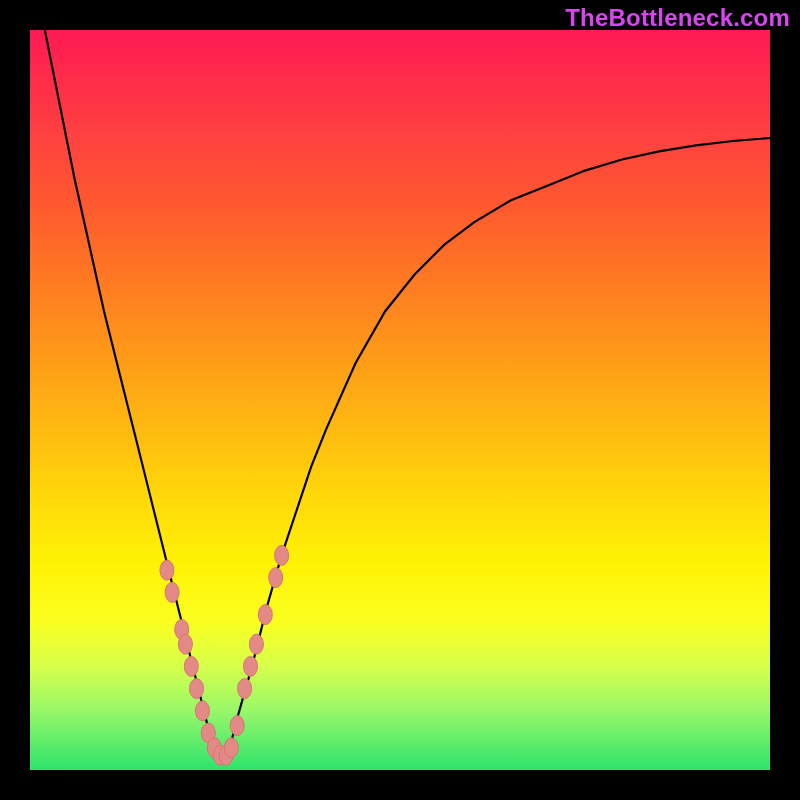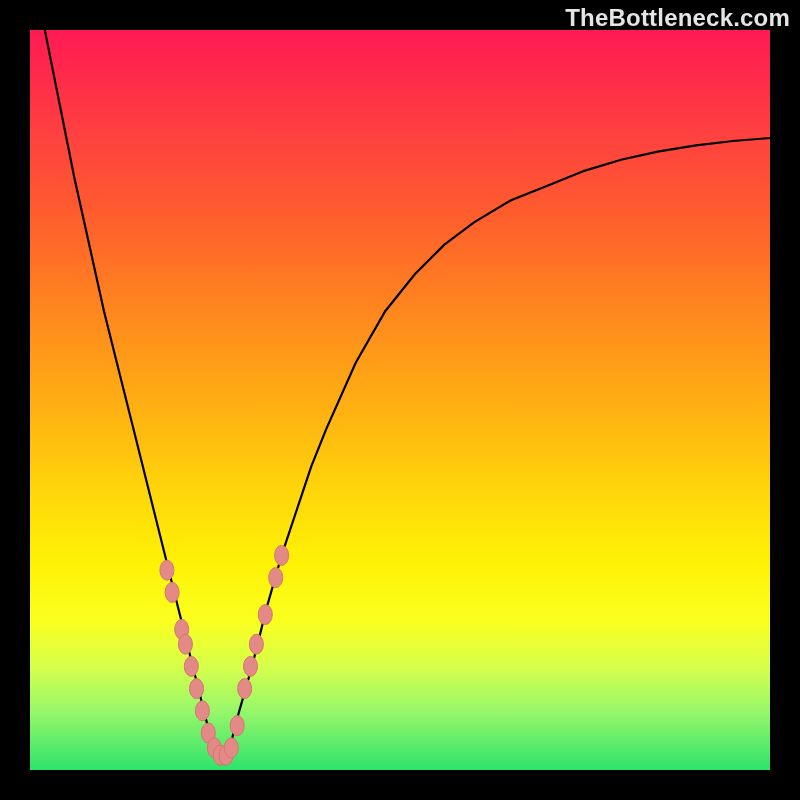--- a/index.html
+++ b/index.html
@@ -37,21 +37,21 @@
       #faff20 80%,
       #d6ff4a 86%,
       #98f76a 92%,
       #2de36b 100%
     );
   }
   .watermark {
     position: absolute;
     top: 4px;
     right: 10px;
-    color: #e5e5e5;
+    color: #d946ef;
     font-size: 24px;
     font-weight: 600;
     font-family: Arial, sans-serif;
     letter-spacing: 0.2px;
     user-select: none;
   }
   svg.curve {
     position: absolute;
     left: 0;
     top: 0;

